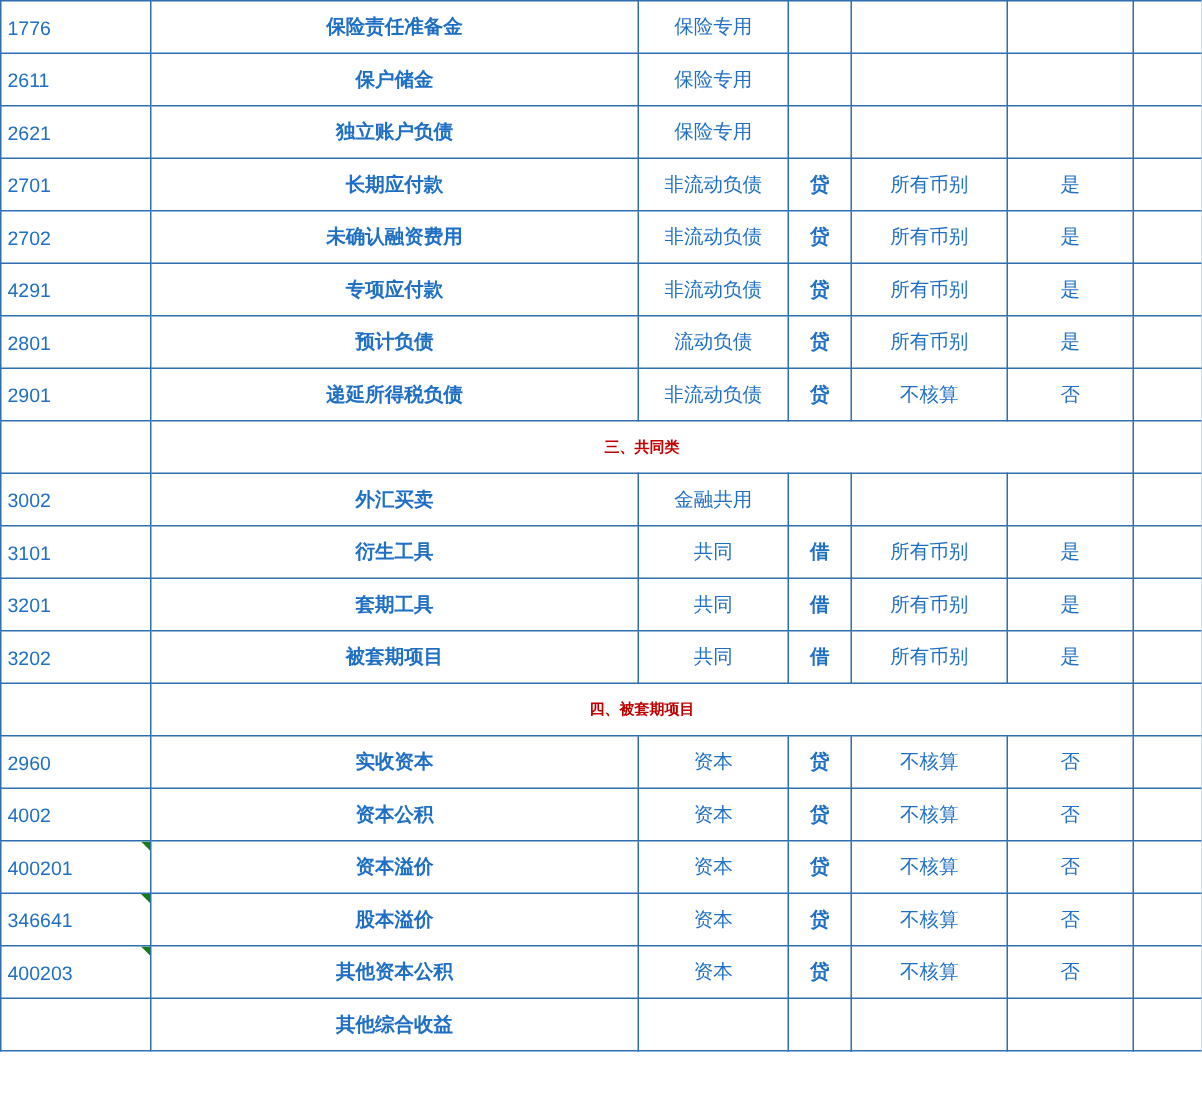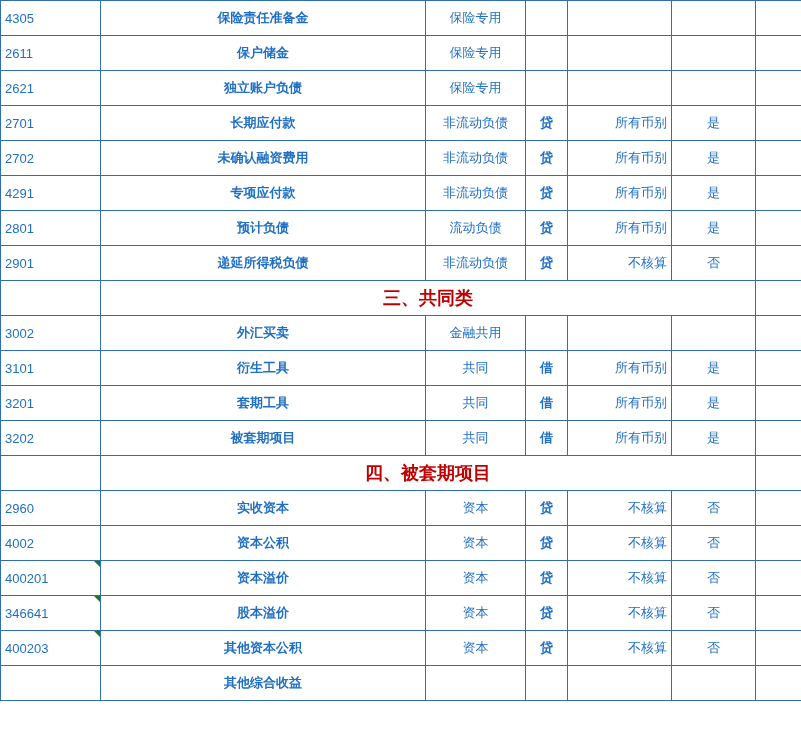--- a/index.html
+++ b/index.html
@@ -53,40 +53,40 @@
     padding-left: 4px;
     color: #1a1a1a;
     font-size: 12.5px;
   }
   td.dir {
     text-align: center;
     font-weight: bold;
     color: #1f6fc4;
   }
   td.aux {
-    text-align: right;
+    text-align: center;
     padding-left: 4px;
     color: #1a1a1a;
     font-size: 12.5px;
   }
   td.flag {
     text-align: center;
     color: #1f6fc4;
   }
   td.tail {
     border-left: 1px solid #2f6fad;
     border-right: none;
     border-top: none;
     border-bottom: none;
   }
   tr.section td {
     text-align: center;
     font-weight: bold;
     color: #c00000;
-    font-size: 18px;
+    font-size: 10px;
     height: 34px;
   }
   td.blank-left {
     border-left: none;
     border-top: none;
     border-bottom: none;
     border-right: 1px solid #2f6fad;
   }
   
   td.code.marked {
@@ -109,21 +109,21 @@
     <col class="c-code">
     <col class="c-name">
     <col class="c-cat">
     <col class="c-dir">
     <col class="c-aux">
     <col class="c-flag">
     <col class="c-tail">
   </colgroup>
   <tbody id="table-body">
       <tr>
-        <td class="code">4305</td>
+        <td class="code">1776</td>
         <td class="name">保险责任准备金</td>
         <td class="cat">保险专用</td>
         <td class="dir"></td>
         <td class="aux"></td>
         <td class="flag"></td>
         <td class="tail"></td>
       </tr>
       <tr>
         <td class="code">2611</td>
         <td class="name">保户储金</td>

